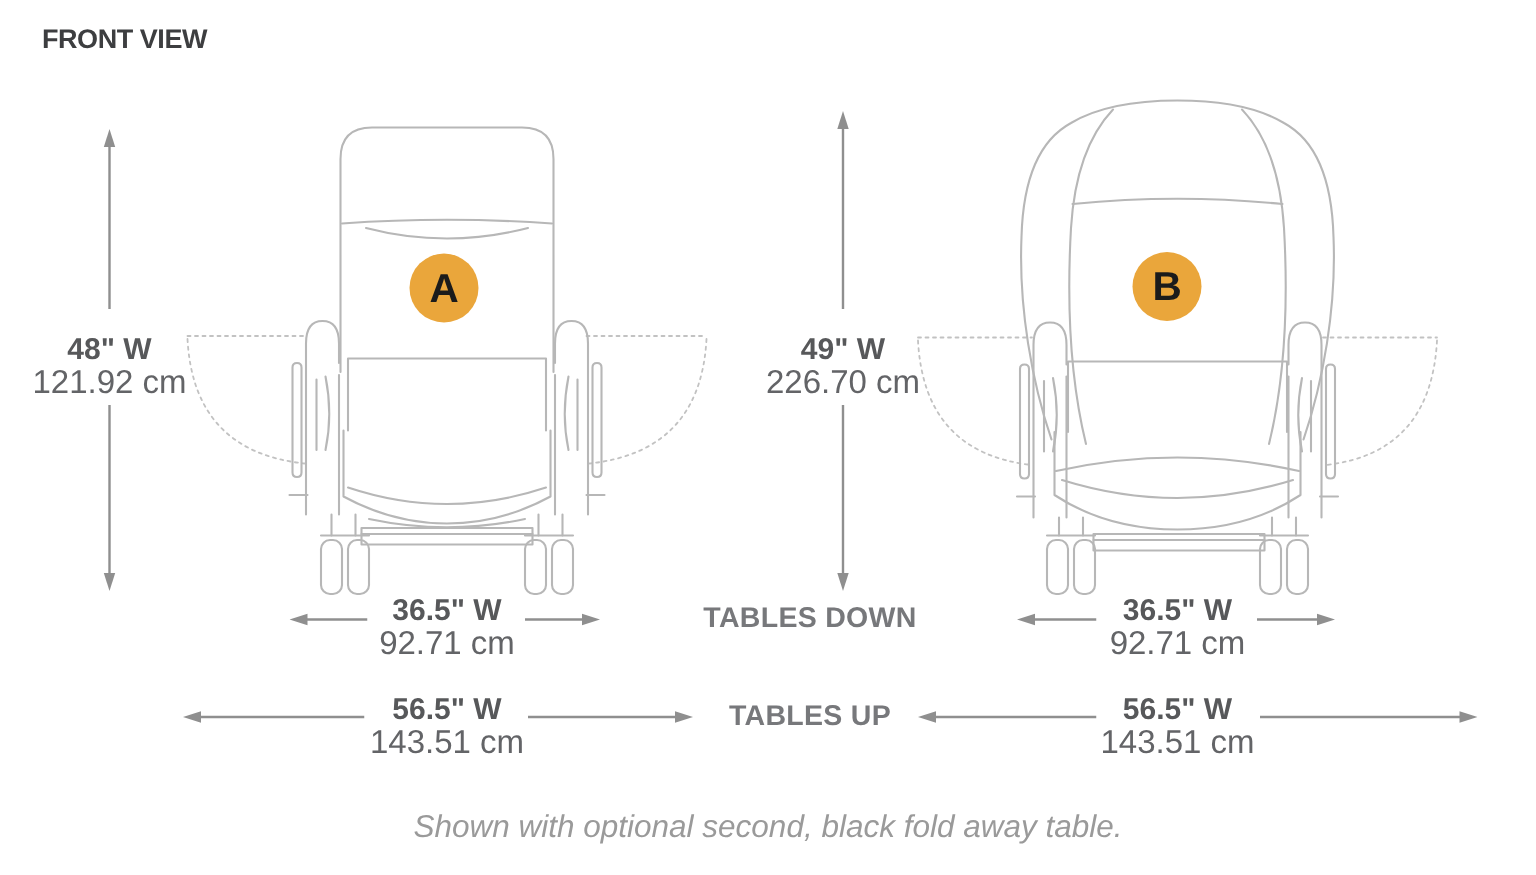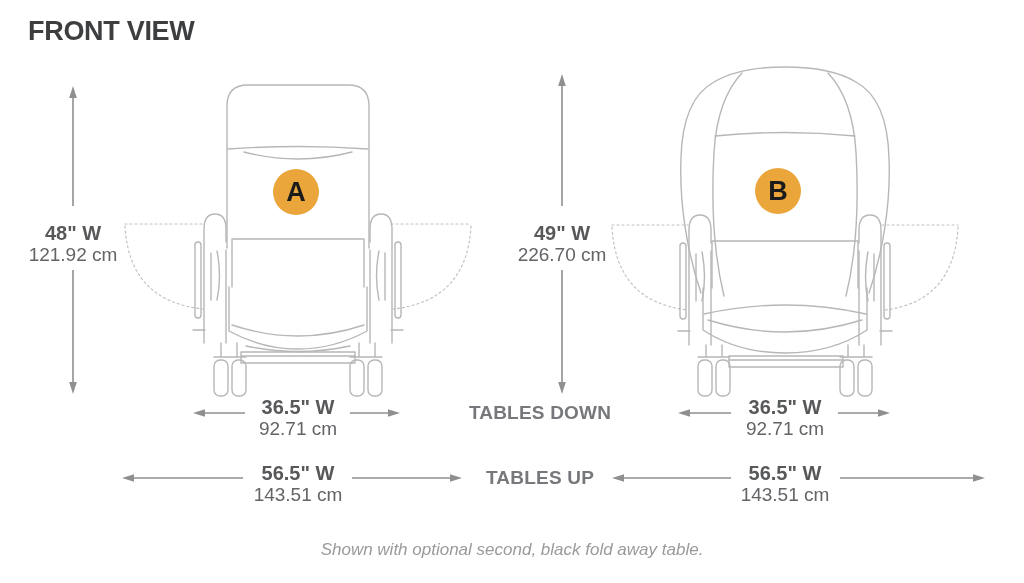--- a/index.html
+++ b/index.html
@@ -2,45 +2,45 @@
 <html><head>
 <meta charset="utf-8">
 <style>
   html,body{margin:0;padding:0;}
   body{
     width:1024px;height:583px;position:relative;background:#ffffff;
     font-family:"Liberation Sans",sans-serif;overflow:hidden;
   }
   .abs{position:absolute;}
   .title{
-    left:28px;top:16px;font-size:27px;font-weight:800;color:#3d3e40;
+    left:28px;top:16px;font-size:18px;font-weight:800;color:#3d3e40;
     letter-spacing:-0.3px;
   }
   .chair-svg{position:absolute;}
   .chair-svg path,.chair-svg rect,.chair-svg line{
     fill:none;stroke:#b7b7b7;stroke-width:1.4;stroke-linecap:round;stroke-linejoin:round;
   }
   .chair-svg .dotted{stroke:#c2c2c2;stroke-width:1.2;stroke-dasharray:2 3;}
   .badge{
     position:absolute;width:46px;height:46px;border-radius:50%;
     background:#EAA63B;display:flex;align-items:center;justify-content:center;
     font-size:27px;font-weight:800;color:#1b1b1b;
   }
   .dim-stack{
     position:absolute;transform:translateX(-50%);text-align:center;white-space:nowrap;
   }
   .dim-primary{font-size:20px;font-weight:700;color:#57585a;line-height:22px;}
-  .dim-secondary{font-size:19px;font-weight:400;color:#636467;line-height:22px;}
+  .dim-secondary{font-size:22px;font-weight:400;color:#636467;line-height:22px;}
   .mid-label{
     position:absolute;transform:translateX(-50%);white-space:nowrap;
     font-size:19px;font-weight:700;color:#77787b;letter-spacing:0.2px;line-height:18px;
   }
   .caption{
     position:absolute;left:512px;top:540px;transform:translateX(-50%);
-    font-size:17px;font-style:italic;color:#9a9a9a;white-space:nowrap;
+    font-size:21px;font-style:italic;color:#9a9a9a;white-space:nowrap;
   }
   .h-arrow,.v-arrow{position:absolute;display:block;}
   .h-arrow line,.v-arrow line{stroke:#8f8f8f;stroke-width:1.6;}
   .h-arrow polygon,.v-arrow polygon{fill:#8f8f8f;}
 </style>
 </head>
 <body>
 
 <div class="abs title">FRONT VIEW</div>
 

